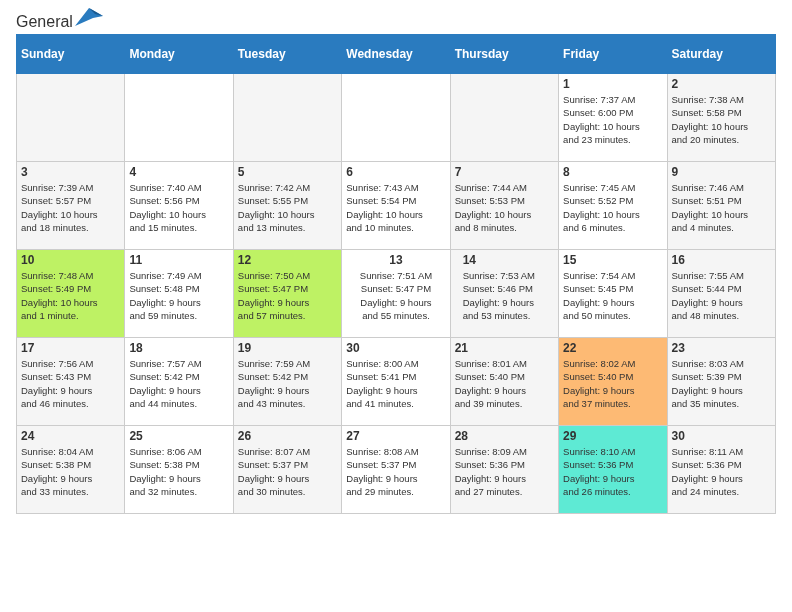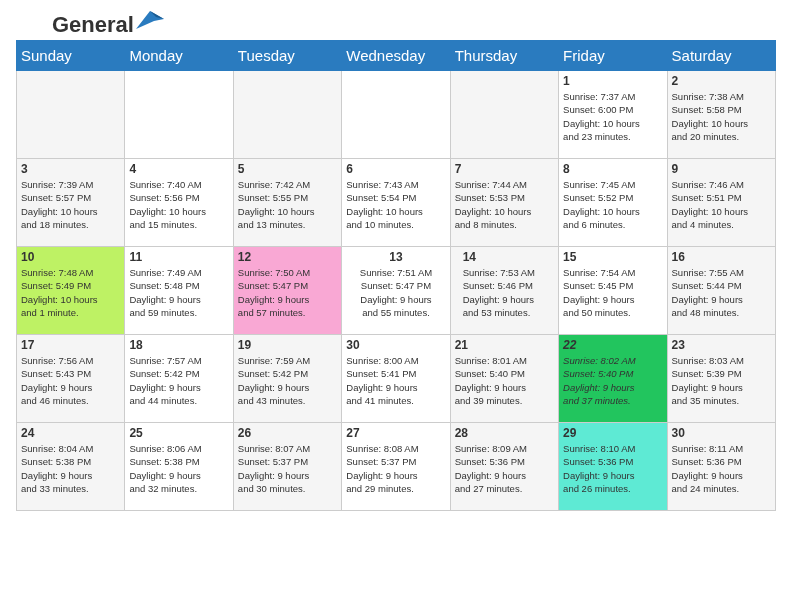--- a/index.html
+++ b/index.html
@@ -21,25 +21,24 @@
       align-items: flex-start;
       margin-bottom: 8px;
     }
     .logo {
       display: flex;
       flex-direction: column;
       align-items: flex-start;
       margin-top: 4px;
     }
     .logo-text {
-      font-size: 22px;
-      font-weight: bold;
+      font-size: 16px;
+      font-weight: normal;
       color: #333;
       line-height: 1;
-      margin-left: 36px;
     }
     .logo-text .general { color: #333; }
     .title-block {
       text-align: right;
     }
     .month-title {
       font-size: 36px;
       font-weight: normal;
       color: #222;
       line-height: 1.1;
@@ -49,23 +48,23 @@
       color: #555;
     }
     table {
       width: 100%;
       border-collapse: collapse;
       table-layout: fixed;
     }
     th {
       background-color: #2a7bbf;
       color: #fff;
-      font-size: 15px;
-      font-weight: normal;
-      padding: 6px 4px;
+      font-size: 12px;
+      font-weight: bold;
+      padding: 12px 4px;
       text-align: left;
       border: 1px solid #2a7bbf;
     }
     td {
       vertical-align: top;
       border: 1px solid #ccc;
       padding: 3px 4px;
       font-size: 10px;
       color: #333;
       min-height: 80px;
@@ -174,21 +173,21 @@
         </tr>
         <tr>
           <td style="background: #bef264;">
             <span class="day-num">10</span>
             <div class="day-info">Sunrise: 7:48 AM<br>Sunset: 5:49 PM<br>Daylight: 10 hours<br>and 1 minute.</div>
           </td>
           <td style="background: rgb(255, 255, 255);">
             <span class="day-num">11</span>
             <div class="day-info">Sunrise: 7:49 AM<br>Sunset: 5:48 PM<br>Daylight: 9 hours<br>and 59 minutes.</div>
           </td>
-          <td style="background: #f9a8d4; margin-left: 20px;">
+          <td style="background: #bef264; margin-left: 20px;">
             <span class="day-num">12</span>
             <div class="day-info">Sunrise: 7:50 AM<br>Sunset: 5:47 PM<br>Daylight: 9 hours<br>and 57 minutes.</div>
           </td>
           <td style="background: rgb(255, 255, 255); text-align: center;">
             <span class="day-num">13</span>
             <div class="day-info">Sunrise: 7:51 AM<br>Sunset: 5:47 PM<br>Daylight: 9 hours<br>and 55 minutes.</div>
           </td>
           <td style="background: rgb(245, 245, 245); padding-left: 12px;">
             <span class="day-num">14</span>
             <div class="day-info">Sunrise: 7:53 AM<br>Sunset: 5:46 PM<br>Daylight: 9 hours<br>and 53 minutes.</div>
@@ -216,21 +215,21 @@
             <div class="day-info">Sunrise: 7:59 AM<br>Sunset: 5:42 PM<br>Daylight: 9 hours<br>and 43 minutes.</div>
           </td>
           <td style="background: rgb(255, 255, 255);">
             <span class="day-num">30</span>
             <div class="day-info">Sunrise: 8:00 AM<br>Sunset: 5:41 PM<br>Daylight: 9 hours<br>and 41 minutes.</div>
           </td>
           <td style="background: rgb(245, 245, 245);">
             <span class="day-num">21</span>
             <div class="day-info">Sunrise: 8:01 AM<br>Sunset: 5:40 PM<br>Daylight: 9 hours<br>and 39 minutes.</div>
           </td>
-          <td style="background: #22c55e; font-style: italic;">
+          <td style="background: #fdba74;">
             <span class="day-num">22</span>
             <div class="day-info">Sunrise: 8:02 AM<br>Sunset: 5:40 PM<br>Daylight: 9 hours<br>and 37 minutes.</div>
           </td>
           <td style="background: rgb(245, 245, 245);">
             <span class="day-num">23</span>
             <div class="day-info">Sunrise: 8:03 AM<br>Sunset: 5:39 PM<br>Daylight: 9 hours<br>and 35 minutes.</div>
           </td>
         </tr>
         <tr>
           <td style="background: rgb(245, 245, 245);">

